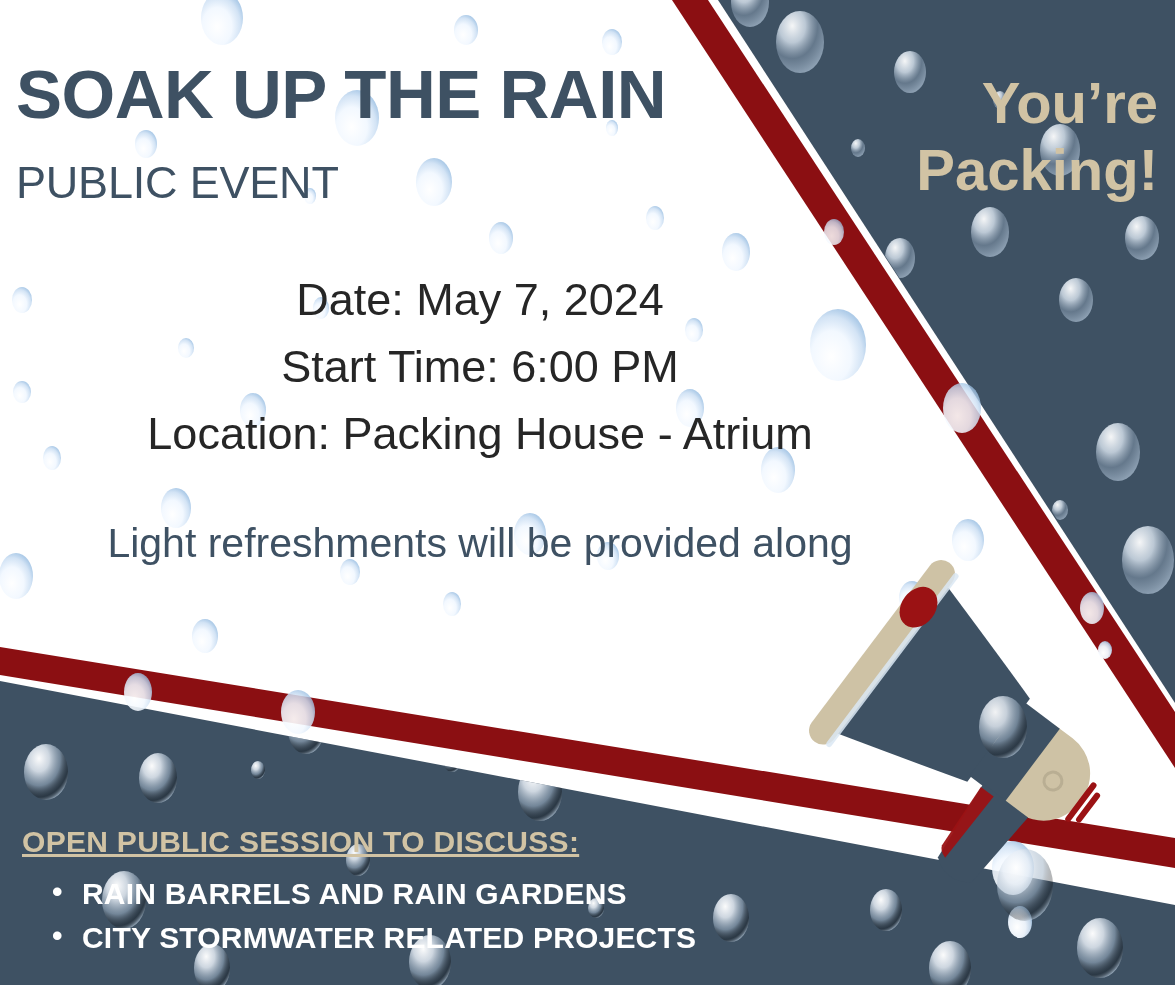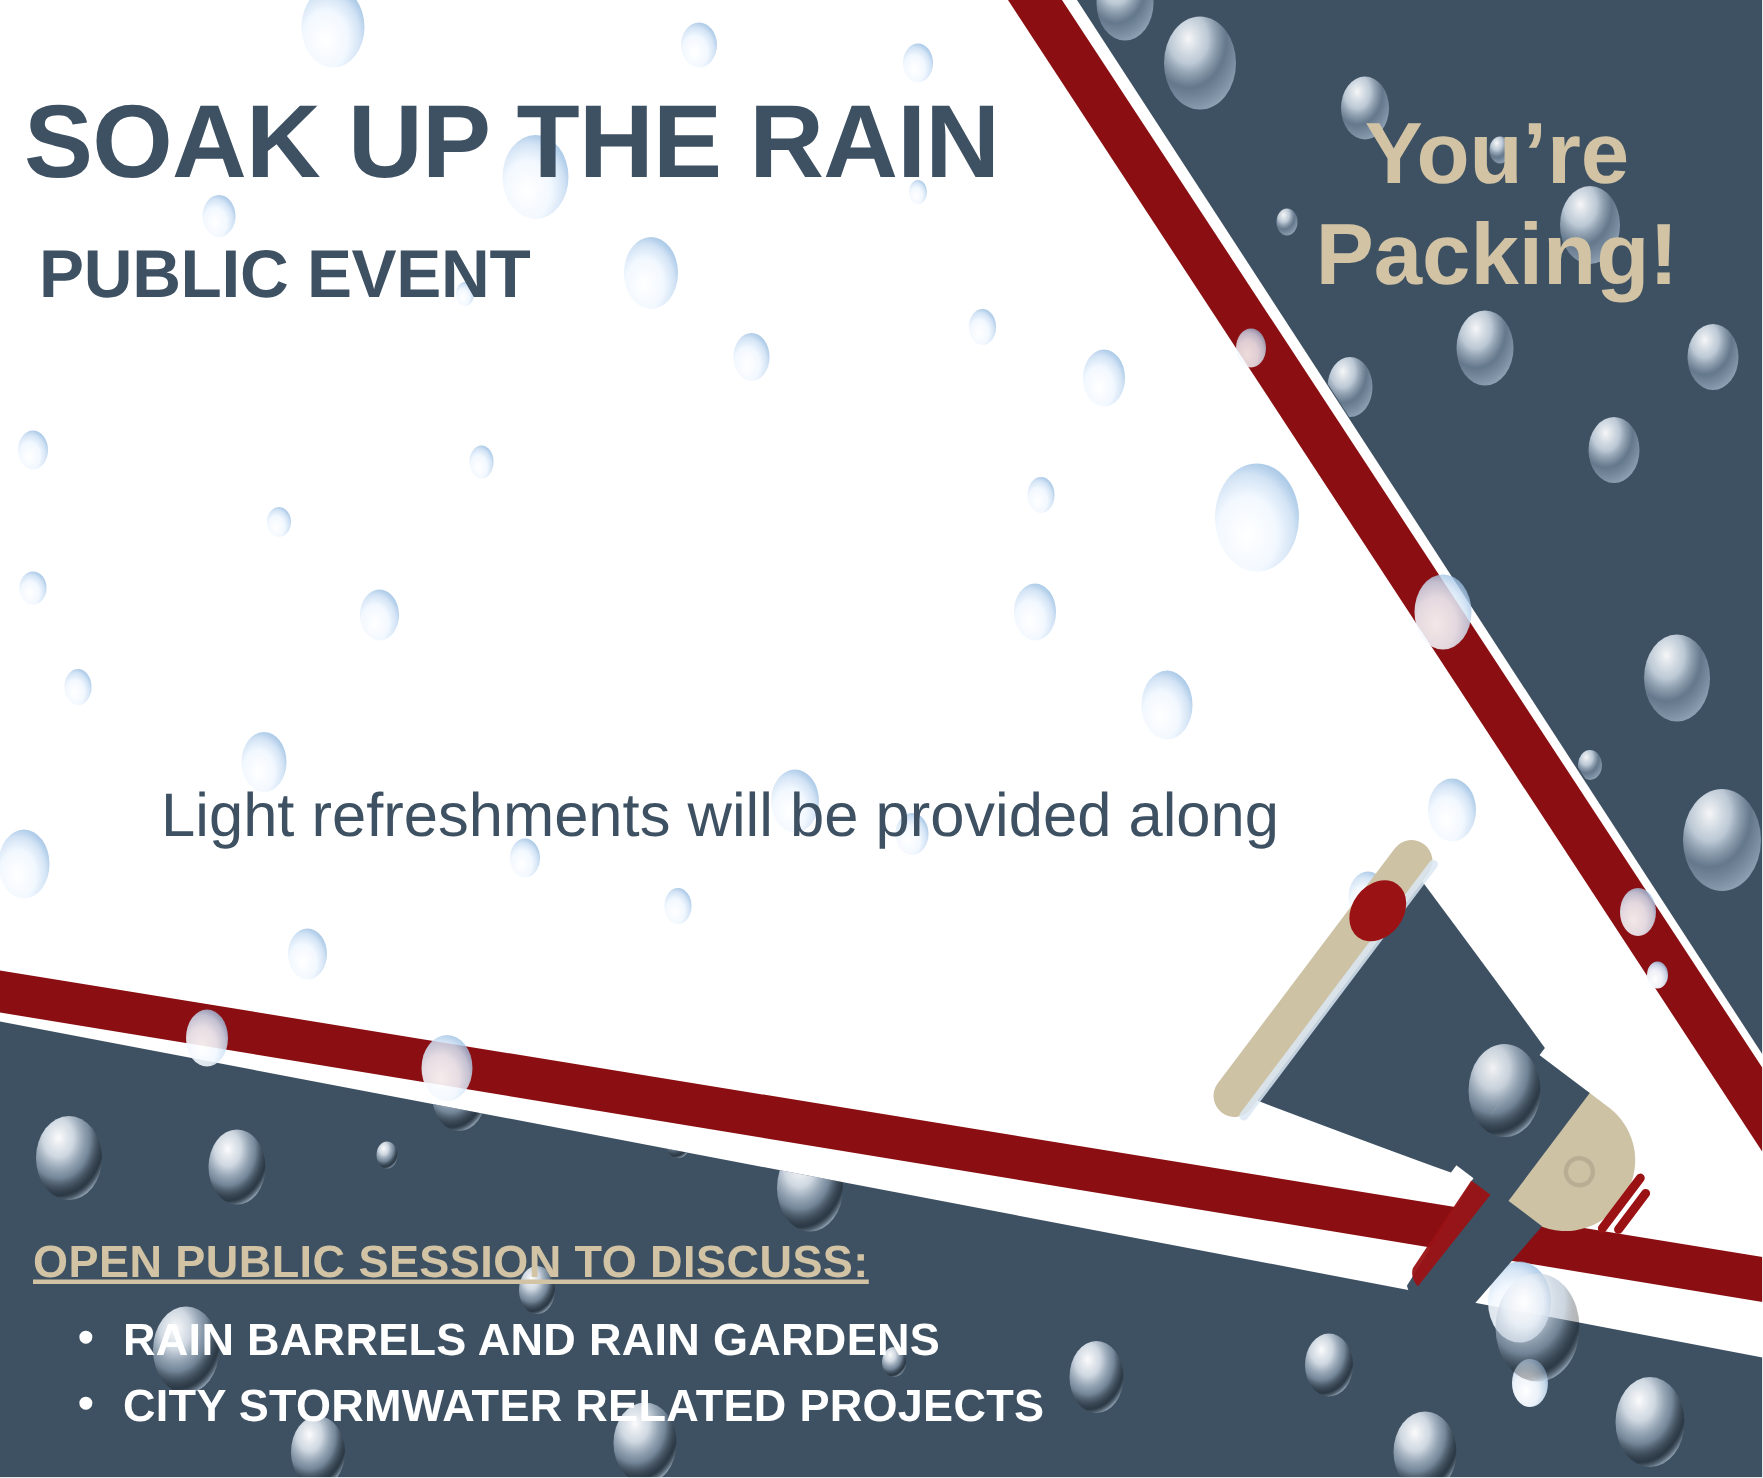--- a/index.html
+++ b/index.html
@@ -28,32 +28,31 @@
     font-weight:bold;
     font-size:69px;
     line-height:0.97;
     letter-spacing:-0.5px;
     white-space:nowrap;
   }
   .subhead{
     position:absolute;
     left:16px; top:160px;
     color:#3e5163;
-    font-weight:bold;
+    font-weight:normal;
     font-size:45px;
     line-height:1.0;
     letter-spacing:-0.2px;
     white-space:nowrap;
-    margin-left:10px;
   }
   .invite{
     position:absolute;
     left:838px; top:70px;
     width:320px;
-    text-align:center;
+    text-align:right;
     color:#d1c3a4;
     font-weight:bold;
     font-size:58px;
     line-height:1.15;
     letter-spacing:0px;
   }
   .invite div{white-space:nowrap;}
 
   .details{
     position:absolute;
@@ -284,20 +283,25 @@
 
   <div class="headline">SOAK UP THE RAIN</div>
 
   <div class="subhead">PUBLIC EVENT</div>
 
   <div class="invite">
     <div>You’re</div>
     <div>Packing!</div>
   </div>
 
+  <div class="details">
+    <div>Date: May 7, 2024</div>
+    <div>Start Time: 6:00 PM</div>
+    <div>Location: Packing House - Atrium</div>
+  </div>
 
   <div class="refresh">
     <div>Light refreshments will be provided along</div>
   </div>
 
   <div class="session-title">OPEN PUBLIC SESSION TO DISCUSS:</div>
 
   <ul class="bullets">
     <li>RAIN BARRELS AND RAIN GARDENS</li>
     <li>CITY STORMWATER RELATED PROJECTS</li>

